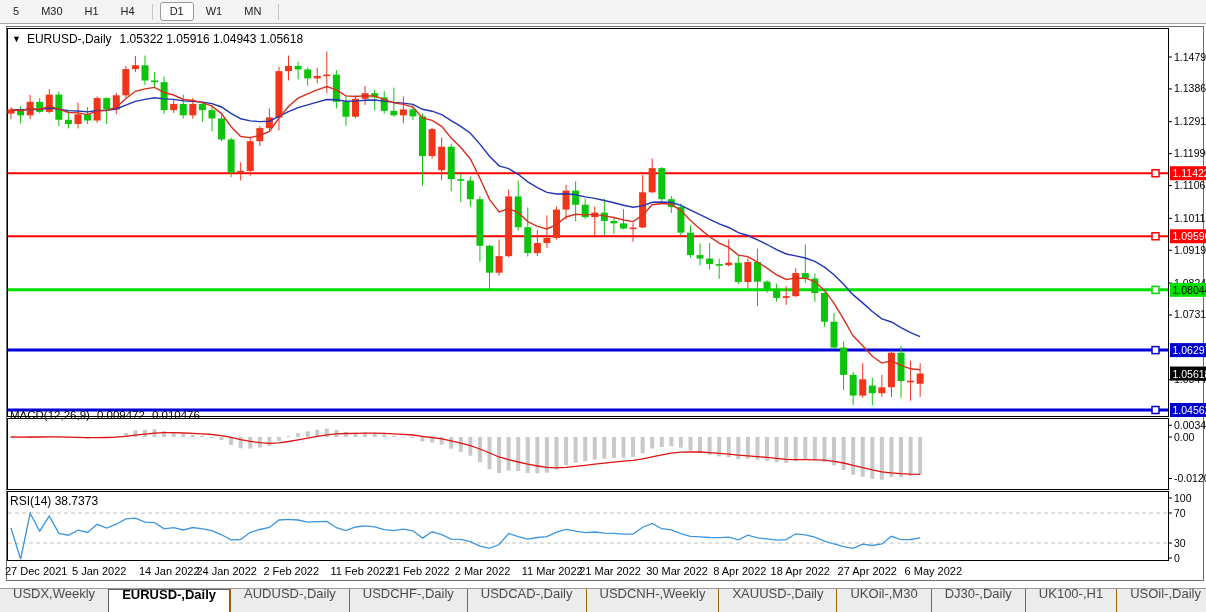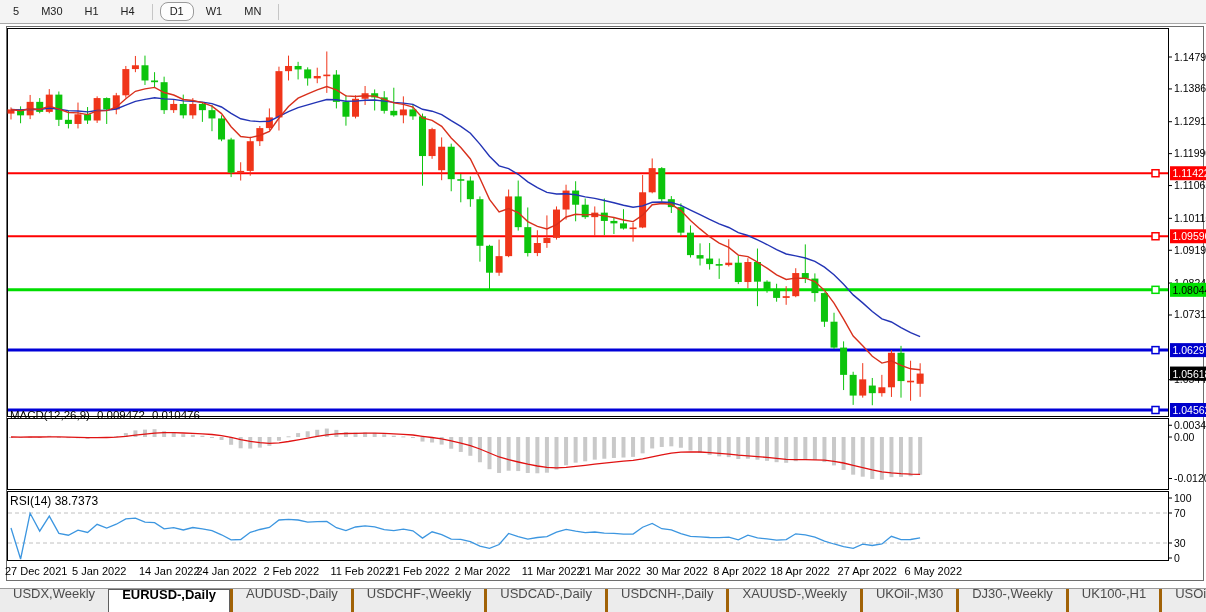--- a/index.html
+++ b/index.html
@@ -4,40 +4,40 @@
 <style>
   * { margin:0; padding:0; box-sizing:border-box; }
   html,body { width:1206px; height:612px; overflow:hidden; background:#e9e9e9;
               font-family:"Liberation Sans", sans-serif; }
 
   
   .tf-toolbar { height:24px; background:#f4f4f4; border-bottom:1px solid #a8a8a8;
                 display:flex; align-items:center; padding-left:2px; }
   .tf-btn { font-size:11px; color:#222; padding:3px 9px; margin:0 1px; border:1px solid transparent;
             cursor:default; line-height:1; }
-  .tf-btn.active { background:#fdfdfd; border:1px solid #9a9a9a; border-radius:8px; }
+  .tf-btn.active { background:#fdfdfd; border:1px solid #9a9a9a; border-radius:3px; }
   .tf-sep { width:1px; height:16px; background:#c6c6c6; margin:0 6px; }
 
   
   .chart-wrap { position:relative; width:1206px; height:564px; background:#ffffff; }
   .chart-wrap svg { position:absolute; left:0; top:0; }
   svg text { font-family:"Liberation Sans", sans-serif; }
 
   .overlay-label { position:absolute; font-size:12px; color:#000; white-space:nowrap; z-index:5; }
   #chart-title { left:12px; top:8px; }
   #chart-title .tri { font-size:9px; margin-right:6px; position:relative; top:-1px; }
   #chart-title .ohlc { margin-left:8px; }
   #macd-label { left:10px; top:385px; font-size:11.5px; }
   #rsi-label  { left:10px; top:470px; font-size:12px; }
 
   
   .tabbar { height:24px; background:#ececec; border-top:1px solid #9a9a9a;
             display:flex; align-items:stretch; white-space:nowrap; overflow:hidden; }
   .tab { font-size:13px; color:#4c4c4c; padding:3px 13px 17px 13px; display:flex; align-items:center; cursor:default; }
-  .tab + .tab { border-left:3px solid #a16207; }
+  .tab + .tab { border-left:1px solid #a16207; }
   .tab.active { background:#ffffff; border:1px solid #5f5f5f; border-bottom:none; font-weight:bold; color:#000; }
 </style>
 </head>
 <body>
 
 <div class="tf-toolbar" id="tf-toolbar">
     <div class="tf-btn">5</div>
     <div class="tf-btn">M30</div>
     <div class="tf-btn">H1</div>
     <div class="tf-btn">H4</div>
@@ -426,29 +426,32 @@
         <text x="521.78" y="551" font-size="11px" fill="#000">11 Mar 2022</text>
         <text x="579.2" y="551" font-size="11px" fill="#000">21 Mar 2022</text>
         <text x="646.19" y="551" font-size="11px" fill="#000">30 Mar 2022</text>
         <text x="713.1800000000001" y="551" font-size="11px" fill="#000">8 Apr 2022</text>
         <text x="770.6" y="551" font-size="11px" fill="#000">18 Apr 2022</text>
         <text x="837.59" y="551" font-size="11px" fill="#000">27 Apr 2022</text>
         <text x="904.58" y="551" font-size="11px" fill="#000">6 May 2022</text>
       </g>
     </svg>
 
+  <div class="overlay-label" id="chart-title">
+    <span class="tri">▼</span><span>EURUSD-,Daily</span><span class="ohlc">1.05322 1.05916 1.04943 1.05618</span>
+  </div>
   <div class="overlay-label" id="macd-label">MACD(12,26,9) -0.009472 -0.010476</div>
   <div class="overlay-label" id="rsi-label">RSI(14) 38.7373</div>
 </div>
 
 <div class="tabbar" id="tabbar">
     <div class="tab">USDX,Weekly</div>
     <div class="tab active">EURUSD-,Daily</div>
     <div class="tab">AUDUSD-,Daily</div>
-    <div class="tab">USDCHF-,Weekly</div>
+    <div class="tab">USDCHF-,Daily</div>
     <div class="tab">USDCAD-,Daily</div>
-    <div class="tab">USDCNH-,Daily</div>
-    <div class="tab">XAUUSD-,Weekly</div>
+    <div class="tab">USDCNH-,Weekly</div>
+    <div class="tab">XAUUSD-,Daily</div>
     <div class="tab">UKOil-,M30</div>
-    <div class="tab">DJ30-,Weekly</div>
+    <div class="tab">DJ30-,Daily</div>
     <div class="tab">UK100-,H1</div>
     <div class="tab">USOil-,Daily</div>
   </div>
 
 </body></html>

